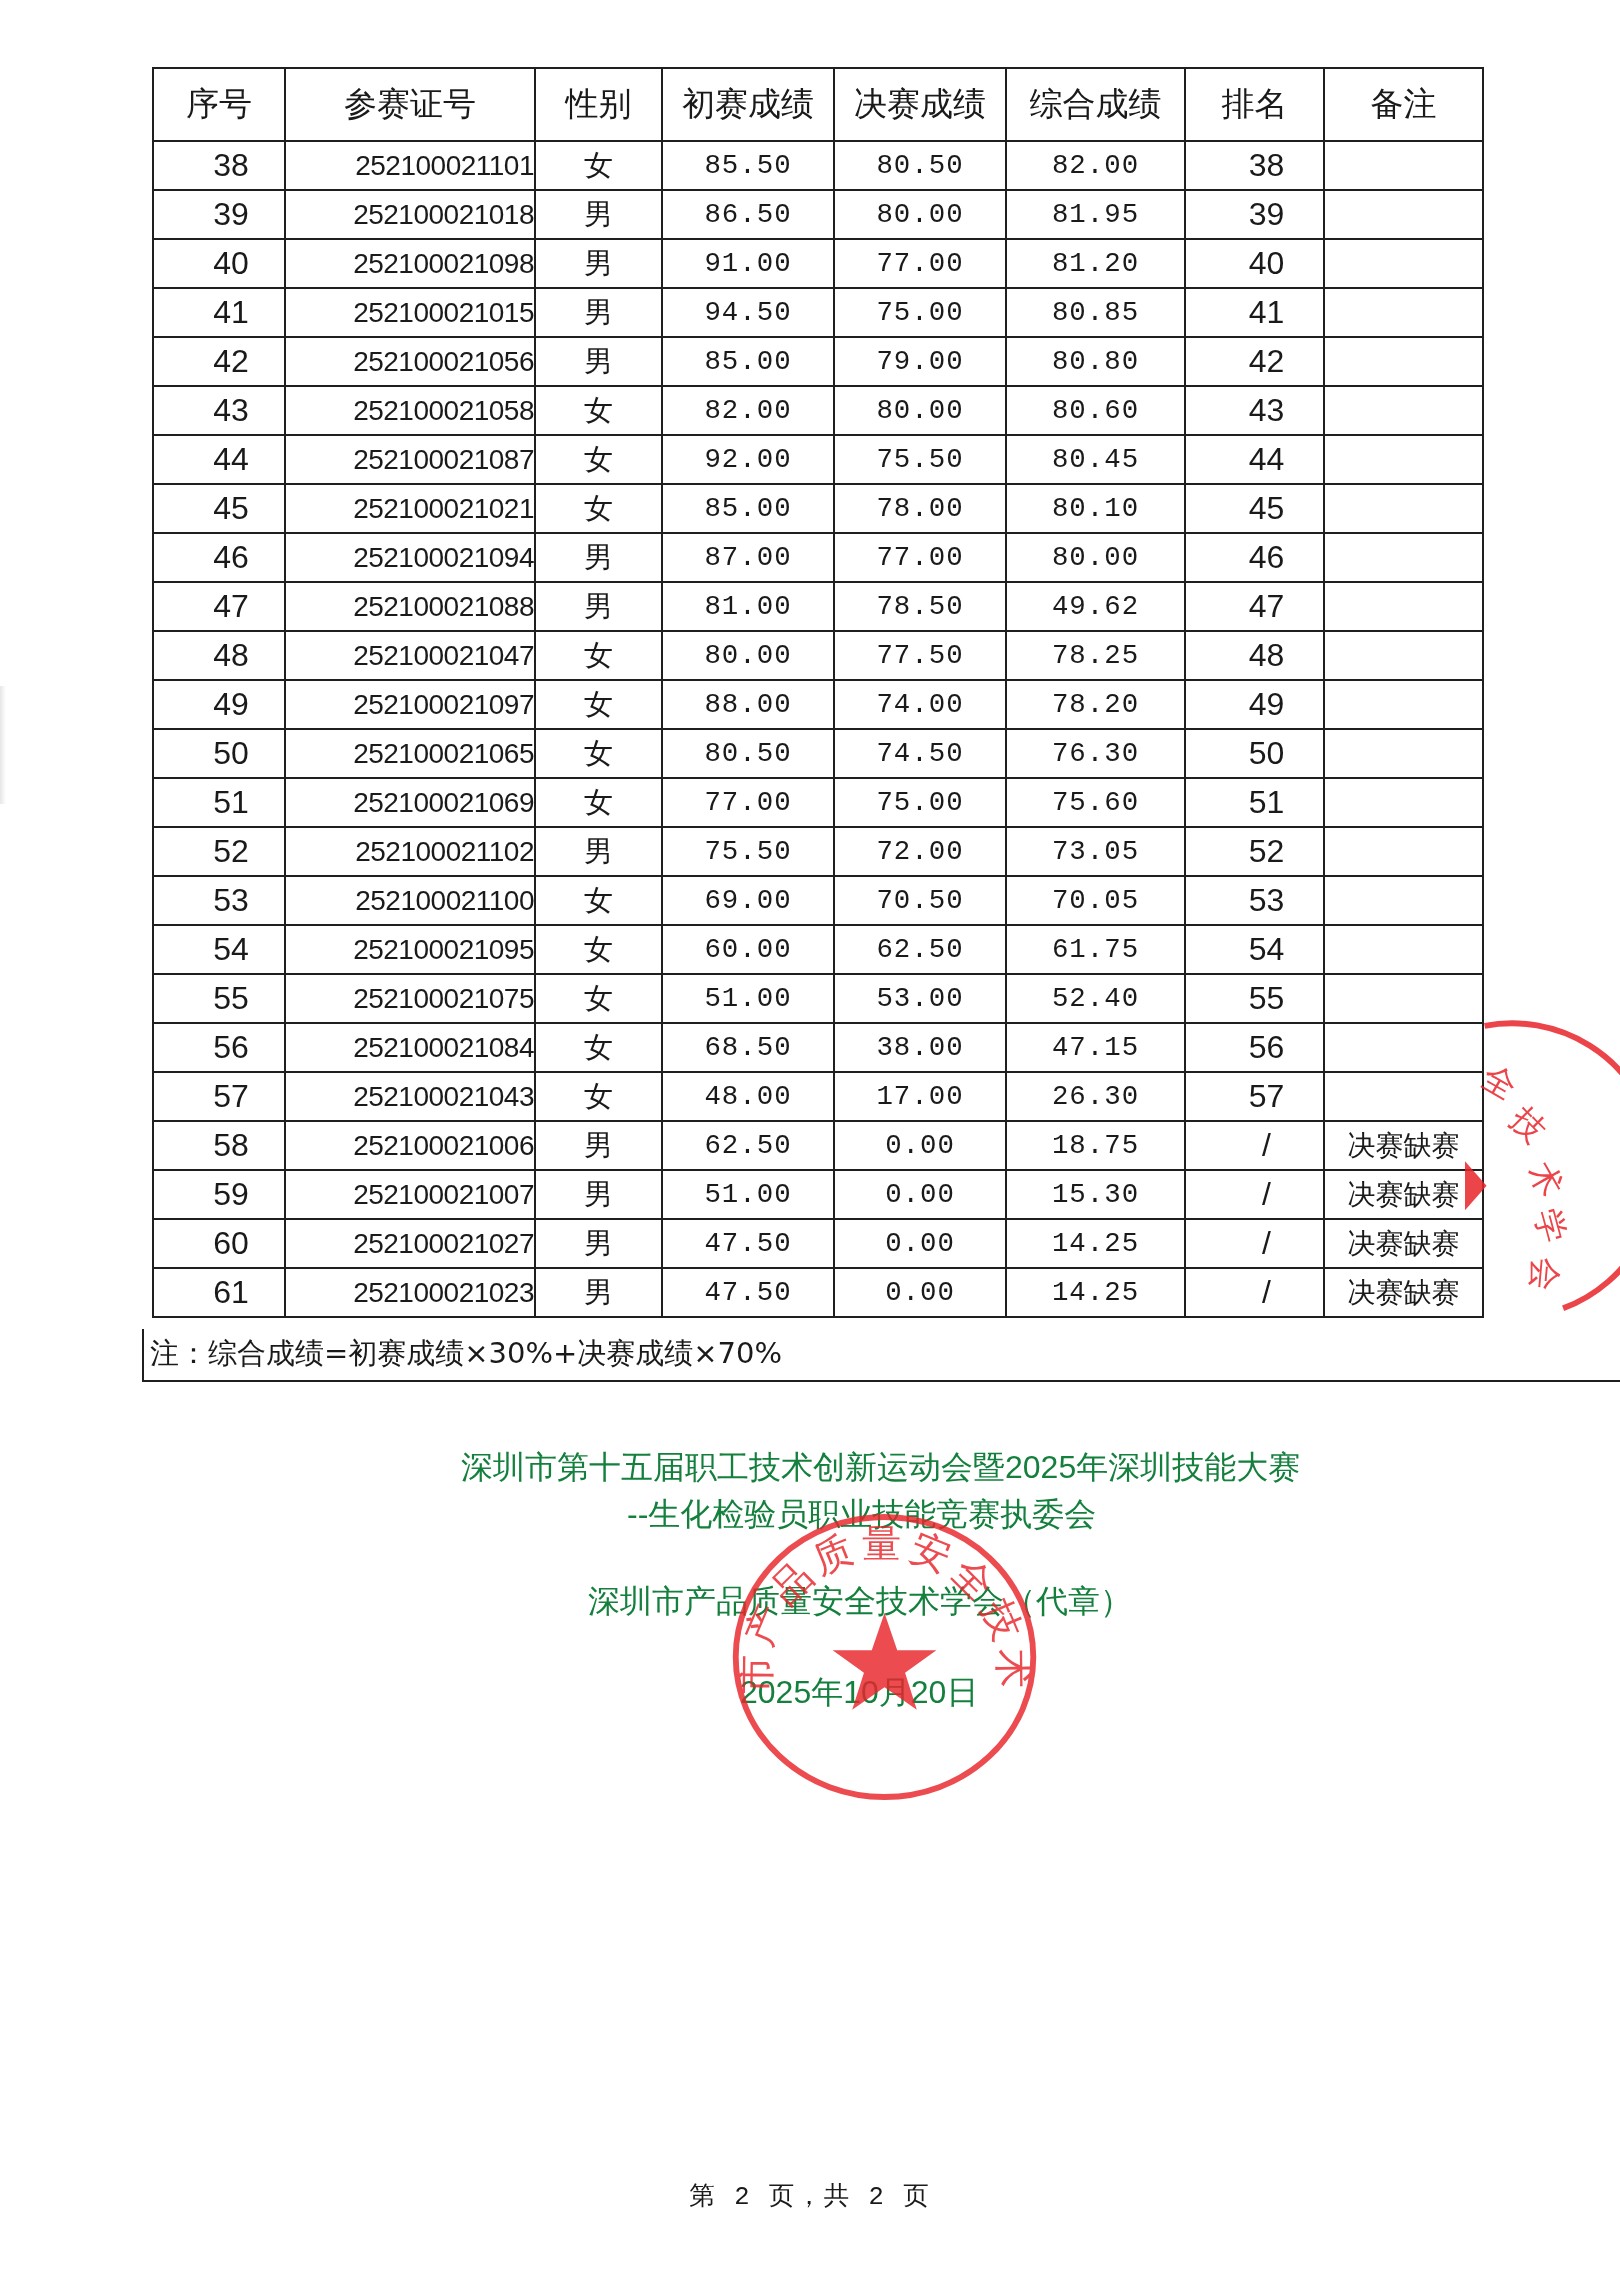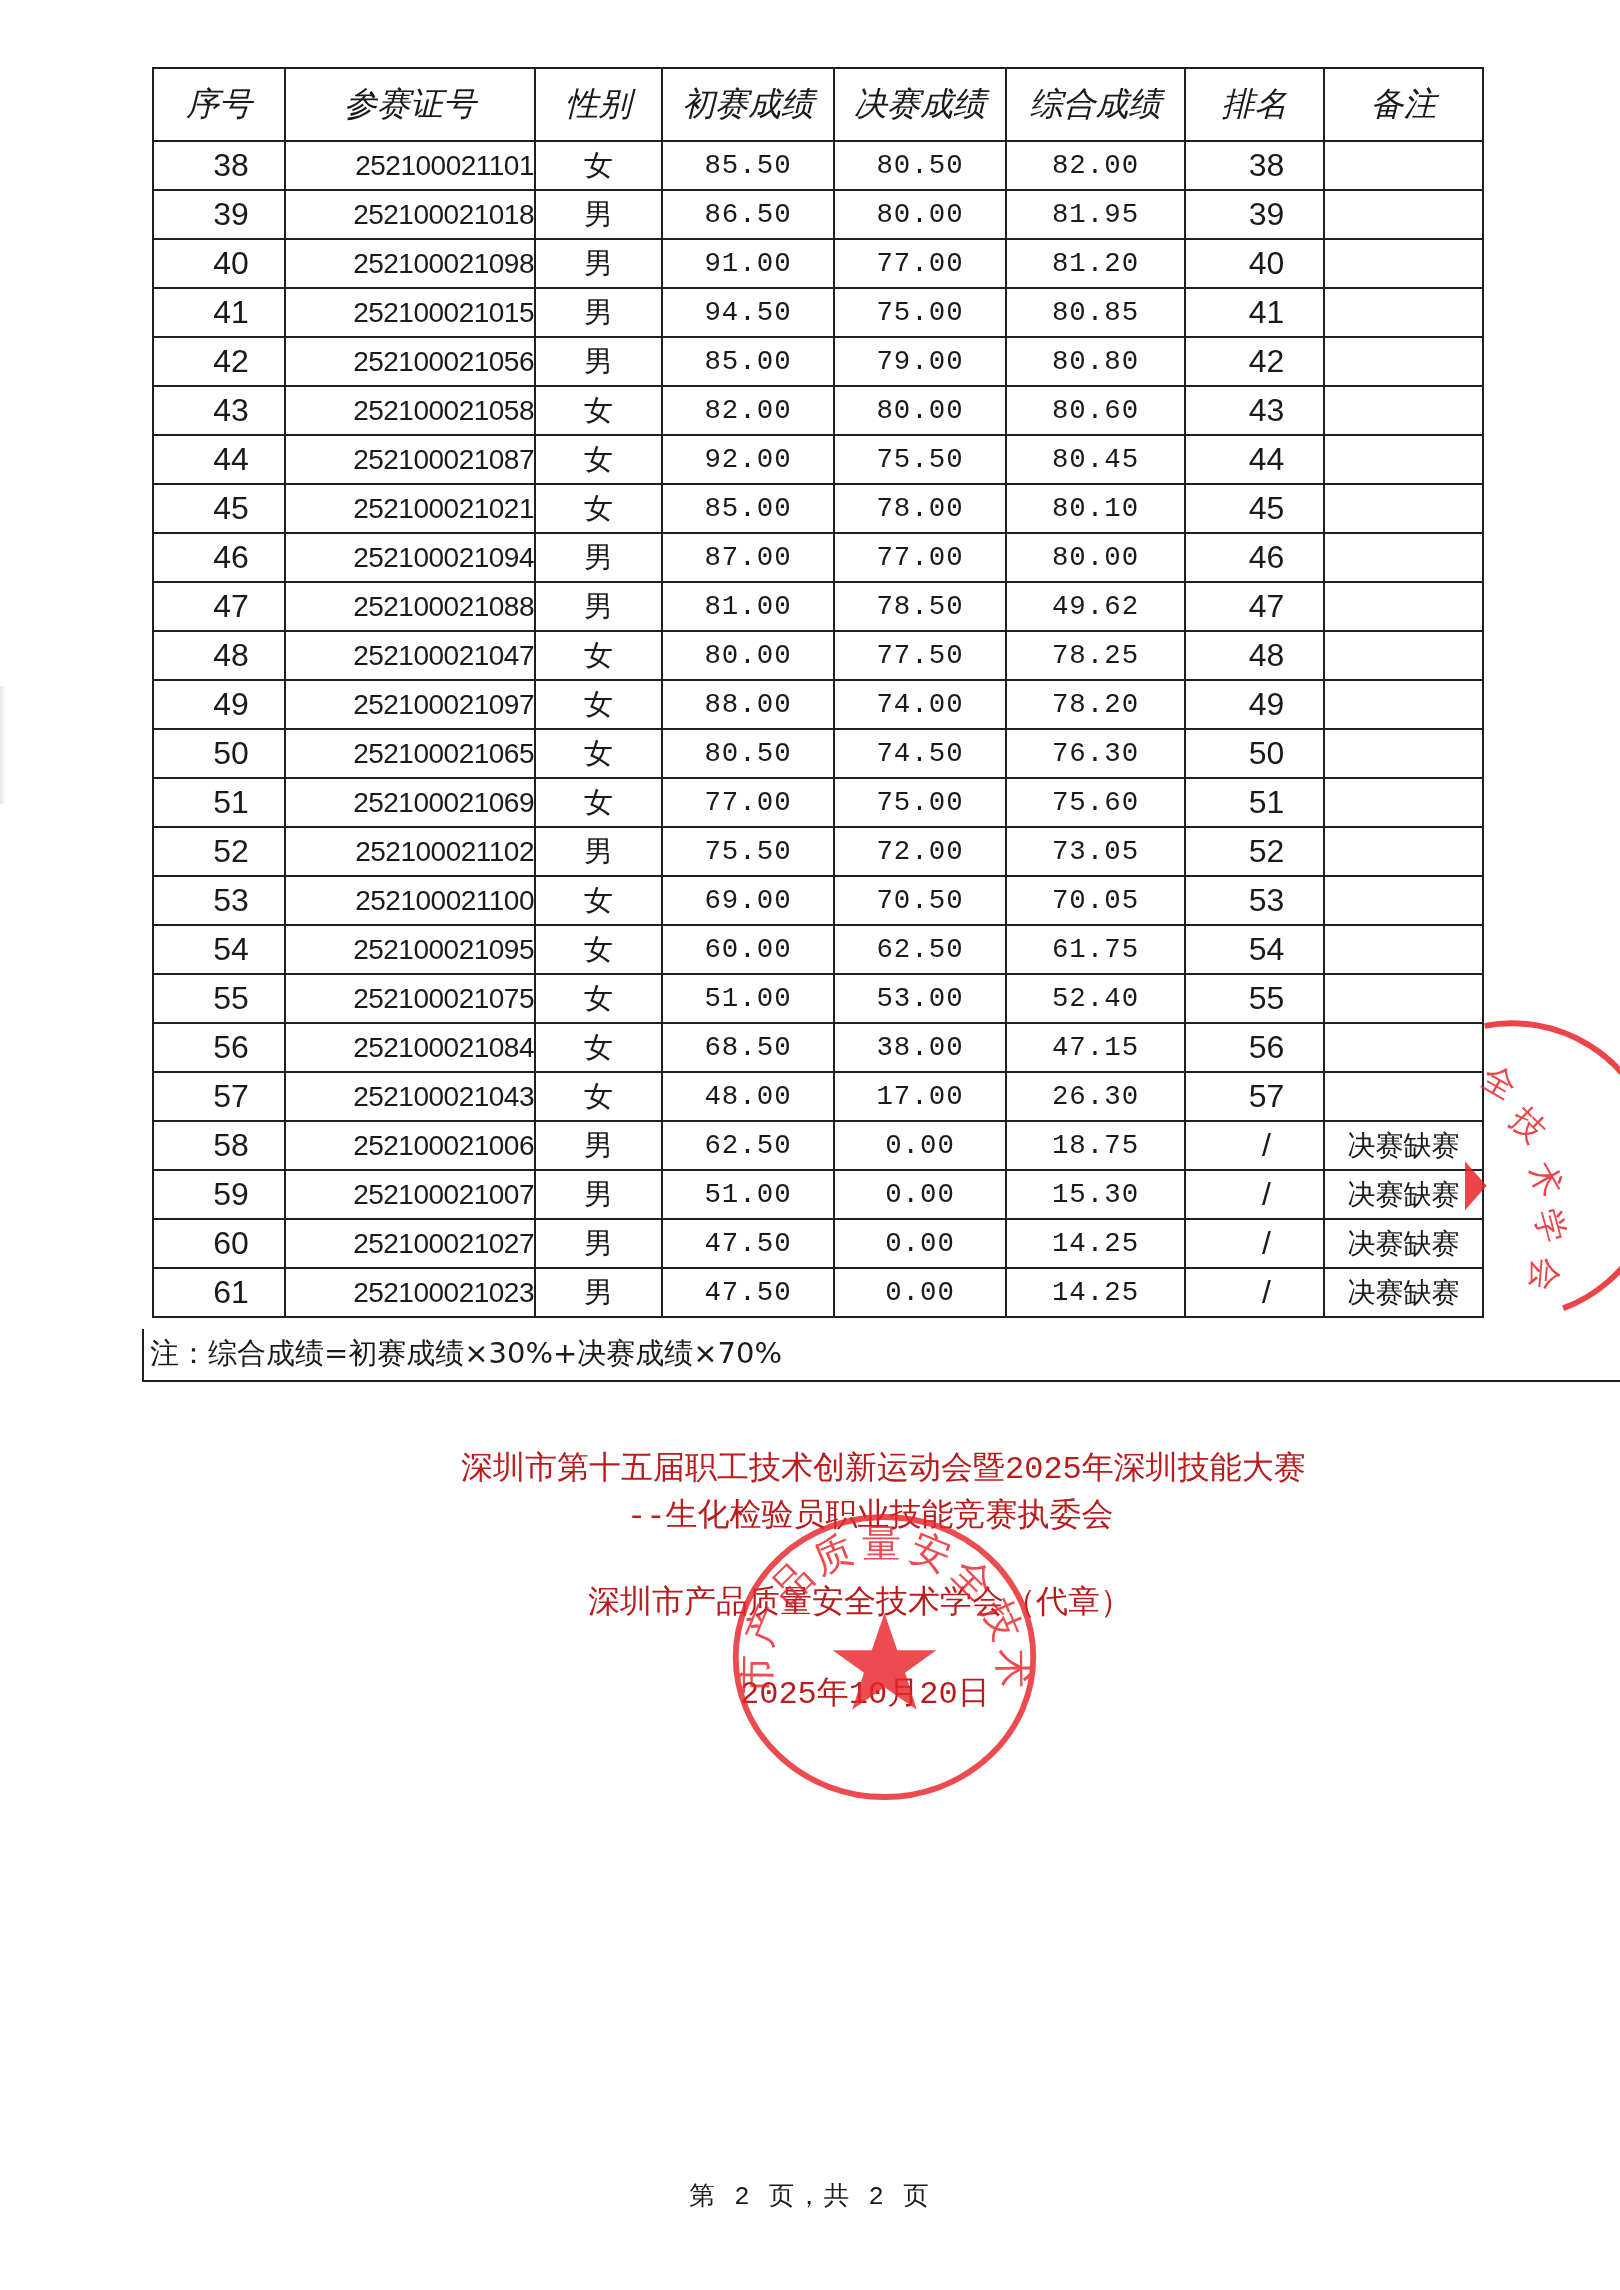--- a/index.html
+++ b/index.html
@@ -14,38 +14,37 @@
   table.scores {
     position: absolute; left: 152px; top: 67px; border-collapse: collapse;
     table-layout: fixed; width: 1330px;
   }
   table.scores th, table.scores td {
     border: 2.5px solid #1f1f1f; text-align: center; padding: 0; overflow: hidden; white-space: nowrap;
   }
   table.scores th {
     height: 71px; font-size: 33px; font-weight: normal;
     font-family: "DejaVu Sans", "Liberation Sans", sans-serif;
-    font-style: italic;
   }
   table.scores td {
     height: 47px; font-size: 28px;
     font-family: "Liberation Serif", "DejaVu Serif", serif;
   }
   table.scores td.idx, table.scores td.rank { font-size: 32px; font-family: "Liberation Sans Narrow", "Liberation Sans", sans-serif; padding-left: 24px; }
   table.scores td.cert { font-size: 28px; font-family: "Liberation Sans", sans-serif; letter-spacing: -0.5px; text-align: right; }
   table.scores td.sex { font-size: 29px; font-family: "DejaVu Sans", sans-serif; }
   table.scores td.num { letter-spacing: 1px; font-family: "Liberation Mono", "DejaVu Sans Mono", monospace; font-size: 27.4px; }
   table.scores td.remark { font-size: 28px; font-family: "DejaVu Sans", sans-serif; }
   .note-row {
     position: absolute; left: 142px; top: 1329px; width: 1538px; height: 53px;
     border: 2.5px solid #1f1f1f; border-top: none; box-sizing: border-box;
     font-size: 29px; line-height: 49px; padding-left: 5.9px;
     font-family: "DejaVu Sans", sans-serif;
   }
-  .sign-block { position: absolute; left: 0; width: 1620px; font-family: Liberation Mono, monospace; font-size: 32px; color: #b91c1c; }
+  .sign-block { position: absolute; left: 0; width: 1620px; font-family: Liberation Sans, sans-serif; font-size: 32px; color: #15803d; }
   .sign-line1 { top: 1446px; left: 461px; width: auto; }
   .sign-line2 { top: 1493px; left: 627px; width: auto; }
   .sign-org { top: 1580px; left: 588px; width: auto; }
   .sign-date { top: 1671px; left: 740px; width: auto; }
   .footer { position: absolute; top: 2178px; left: 0; width: 1620px; text-align: center; font-size: 25.5px; font-family: Liberation Mono, monospace; letter-spacing: 2px; }
   .stamp { position: absolute; pointer-events: none; }
 </style>
 </head>
 <body>
 

